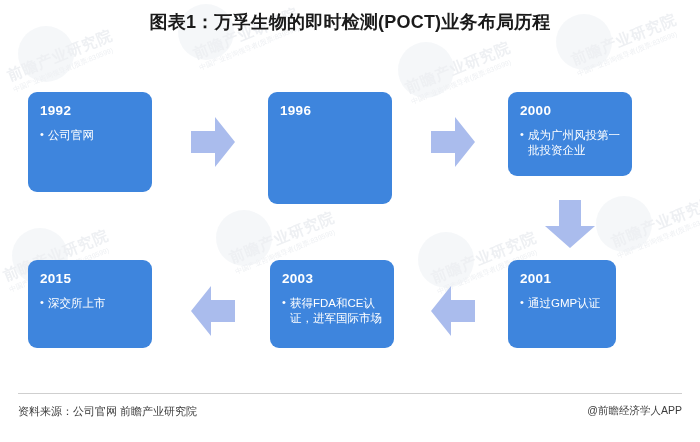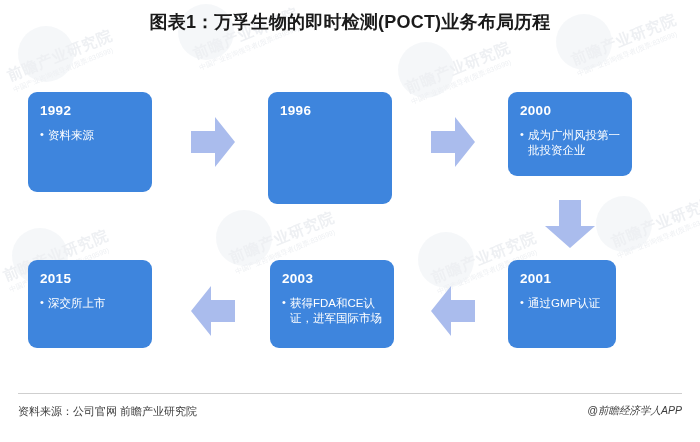--- a/index.html
+++ b/index.html
@@ -140,21 +140,20 @@
     align-items: flex-start;
     z-index: 3;
   }
   .footer-source {
     font-size: 11px;
     color: #3c3c3c;
   }
   .footer-brand {
     font-size: 10.5px;
     color: #3c3c3c;
-    font-style: italic;
   }
 </style>
 </head>
 <body>
 
 <div class="watermark-layer">
   <div class="wm-circle" style="left:18px;  top:26px;"></div>
   <div class="wm-circle" style="left:178px; top:4px;"></div>
   <div class="wm-circle" style="left:398px; top:42px;"></div>
   <div class="wm-circle" style="left:556px; top:14px;"></div>
@@ -190,21 +189,21 @@
 </div>
 
 <div class="title-bar">
   <span class="title-text">图表1：万孚生物的即时检测(POCT)业务布局历程</span>
 </div>
 
 <div class="diagram">
 
   <div class="node n1">
     <div class="node-year">1992</div>
-    <div class="node-desc">资料来源</div>
+    <div class="node-desc">公司官网</div>
   </div>
 
   <div class="node n2">
     <div class="node-year">1996</div>
   </div>
 
   <div class="node n3">
     <div class="node-year">2000</div>
     <div class="node-desc">成为广州风投第一批投资企业</div>
   </div>

